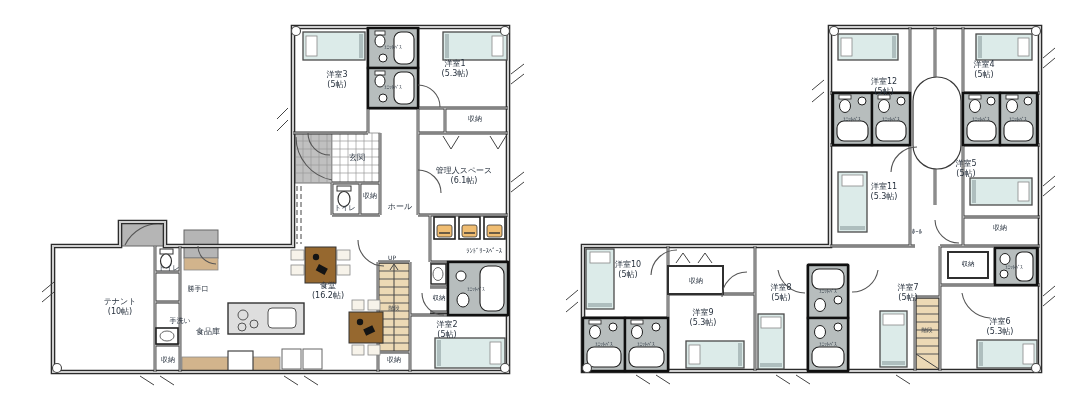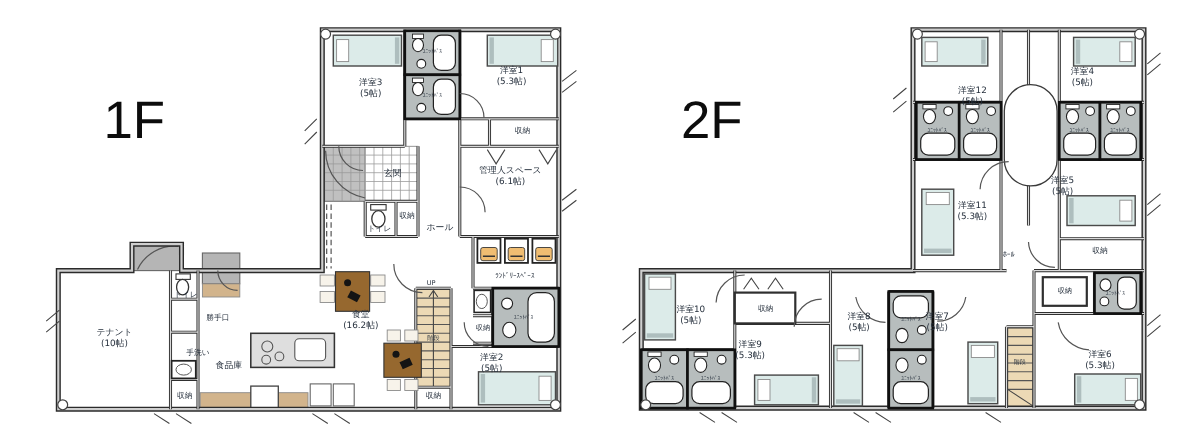--- a/index.html
+++ b/index.html
@@ -320,57 +320,55 @@
         <circle cx="505" cy="31" r="4.5" fill="#fff" stroke="#444" stroke-width="1.1"></circle>
     <circle cx="505" cy="368" r="4.5" fill="#fff" stroke="#444" stroke-width="1.1"></circle>
         <circle cx="57" cy="368" r="4.5" fill="#fff" stroke="#444" stroke-width="1.1"></circle>
     <circle cx="834" cy="31" r="4.5" fill="#fff" stroke="#444" stroke-width="1.1"></circle>
         <circle cx="1036" cy="31" r="4.5" fill="#fff" stroke="#444" stroke-width="1.1"></circle>
     <circle cx="1036" cy="368" r="4.5" fill="#fff" stroke="#444" stroke-width="1.1"></circle>
         <circle cx="587" cy="368" r="4.5" fill="#fff" stroke="#444" stroke-width="1.1"></circle>
   </g>
 </svg>
 
-<div class="floor-title" style="left:122px;top:110px">1F</div>
-<div class="floor-title" style="left:647px;top:110px">2F</div>
 
 <div class="lbl" style="left:337px;top:80px">
       <div>洋室3</div>
       <div>(5帖)</div>
     </div>
-<div class="lbl" style="left:465px;top:69px">
+<div class="lbl" style="left:455px;top:69px">
       <div>洋室1</div>
       <div>(5.3帖)</div>
     </div>
 <div class="lbl fs7" style="left:475px;top:119px">収納</div>
-<div class="lbl" style="left:464px;top:160px">
+<div class="lbl" style="left:464px;top:176px">
       <div>管理人スペース</div>
       <div>(6.1帖)</div>
     </div>
 <div class="lbl" style="left:357px;top:158px">玄関</div>
 <div class="lbl fs7" style="left:345px;top:208px">トイレ</div>
 <div class="lbl fs7" style="left:370px;top:196px">収納</div>
 <div class="lbl" style="left:400px;top:207px">ホール</div>
-<div class="lbl fs65" style="left:468px;top:252px">ﾗﾝﾄﾞﾘｰｽﾍﾟｰｽ</div>
+<div class="lbl fs65" style="left:484px;top:252px">ﾗﾝﾄﾞﾘｰｽﾍﾟｰｽ</div>
 <div class="lbl fs5" style="left:393px;top:47px">ﾕﾆｯﾄﾊﾞｽ</div>
 <div class="lbl fs5" style="left:393px;top:87px">ﾕﾆｯﾄﾊﾞｽ</div>
 <div class="lbl fs5" style="left:476px;top:289px">ﾕﾆｯﾄﾊﾞｽ</div>
 <div class="lbl" style="left:328px;top:291px">
       <div>食堂</div>
       <div>(16.2帖)</div>
     </div>
 <div class="lbl fs6" style="left:392px;top:258px">UP</div>
 <div class="lbl fs55" style="left:394px;top:308px">階段</div>
 <div class="lbl fs65" style="left:439px;top:299px">収納</div>
 <div class="lbl fs7" style="left:394px;top:360px">収納</div>
 <div class="lbl" style="left:447px;top:330px">
       <div>洋室2</div>
       <div>(5帖)</div>
     </div>
-<div class="lbl" style="left:104px;top:307px">
+<div class="lbl" style="left:120px;top:307px">
       <div>テナント</div>
       <div>(10帖)</div>
     </div>
 <div class="lbl fs7" style="left:169px;top:268px">トイレ</div>
 <div class="lbl fs7" style="left:198px;top:289px">勝手口</div>
 <div class="lbl fs7" style="left:180px;top:321px">手洗い</div>
 <div class="lbl" style="left:208px;top:332px">食品庫</div>
 <div class="lbl fs7" style="left:168px;top:360px">収納</div>
 
 <div class="lbl" style="left:884px;top:87px">
@@ -386,34 +384,34 @@
       <div>(5.3帖)</div>
     </div>
 <div class="lbl" style="left:966px;top:169px">
       <div>洋室5</div>
       <div>(5帖)</div>
     </div>
 <div class="lbl fs7" style="left:917px;top:232px">ﾎｰﾙ</div>
 <div class="lbl fs7" style="left:1000px;top:228px">収納</div>
 <div class="lbl fs65" style="left:968px;top:265px">収納</div>
 <div class="lbl fs5" style="left:1014px;top:267px">ﾕﾆｯﾄﾊﾞｽ</div>
-<div class="lbl" style="left:628px;top:286px">
+<div class="lbl" style="left:628px;top:270px">
       <div>洋室10</div>
       <div>(5帖)</div>
     </div>
 <div class="lbl fs7" style="left:696px;top:281px">収納</div>
-<div class="lbl" style="left:682px;top:318px">
+<div class="lbl" style="left:703px;top:318px">
       <div>洋室9</div>
       <div>(5.3帖)</div>
     </div>
 <div class="lbl" style="left:781px;top:293px">
       <div>洋室8</div>
       <div>(5帖)</div>
     </div>
-<div class="lbl" style="left:852px;top:293px">
+<div class="lbl" style="left:908px;top:293px">
       <div>洋室7</div>
       <div>(5帖)</div>
     </div>
 <div class="lbl fs55" style="left:927px;top:330px">階段</div>
 <div class="lbl" style="left:1000px;top:327px">
       <div>洋室6</div>
       <div>(5.3帖)</div>
     </div>
 <div class="lbl fs5" style="left:852px;top:119px">ﾕﾆｯﾄﾊﾞｽ</div>
 <div class="lbl fs5" style="left:891px;top:119px">ﾕﾆｯﾄﾊﾞｽ</div>

